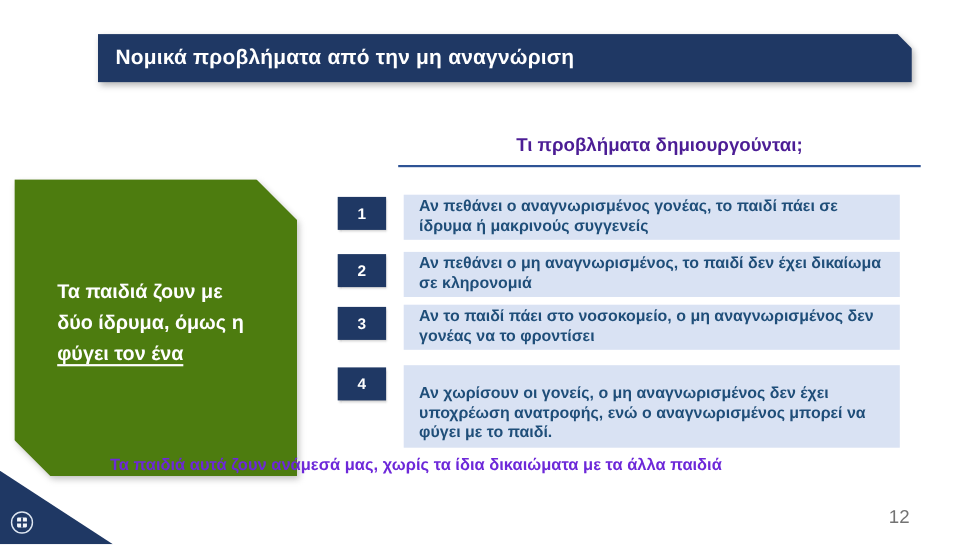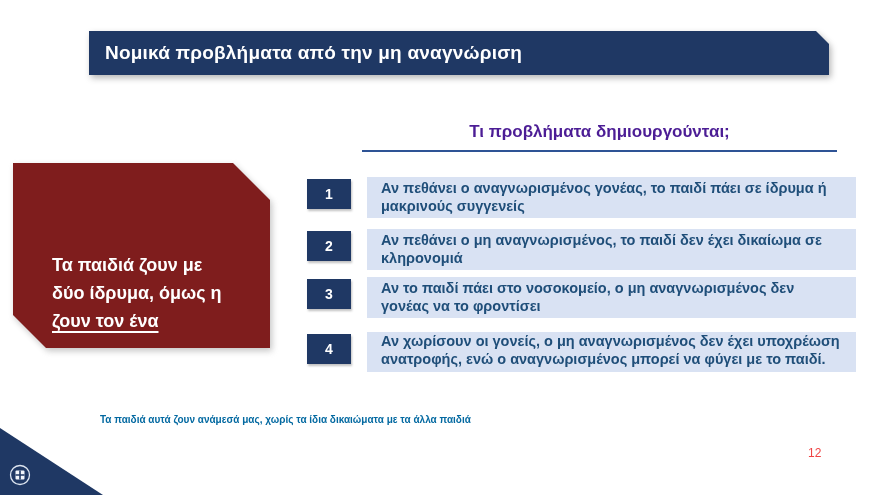--- a/index.html
+++ b/index.html
@@ -39,22 +39,22 @@
     padding-bottom: 8px;
     border-bottom: 2px solid #2e5395;
   }
 
   
   .left-panel-wrap {
     position: absolute; left: 13px; top: 163px;
     filter: drop-shadow(2px 3px 3px rgba(110,110,110,0.4));
   }
   .left-panel {
-    width: 257px; height: 185px;
-    background: #7f1d1d;
+    width: 257px; height: 270px;
+    background: #4d7c0f;
     clip-path: polygon(0 0, calc(100% - 37px) 0, 100% 37px, 100% 100%, 33px 100%, 0 calc(100% - 33px));
     box-sizing: border-box;
     padding: 88px 10px 0 39px;
   }
   .left-panel .panel-line {
     color: #ffffff; font-size: 18px; font-weight: bold;
     line-height: 28px; white-space: nowrap;
   }
   .left-panel .panel-line.underlined {
     text-decoration: underline;
@@ -71,40 +71,40 @@
   .num-box {
     position: absolute; left: 0; top: 2px;
     width: 44px; height: 30px;
     background: #1f3864;
     color: #ffffff; font-size: 14px; font-weight: bold;
     display: flex; align-items: center; justify-content: center;
     box-shadow: 1px 2px 2px rgba(120,120,120,0.45);
   }
   .text-box {
     position: absolute; left: 60px; top: 0;
-    width: 489px;
+    width: 451px;
     box-sizing: border-box;
     background: #d9e2f3;
     color: #1f4e79;
     font-size: 14.5px; font-weight: bold;
     line-height: 17.5px;
     padding: 3px 10px 3px 14px;
     min-height: 34px;
   }
-  .row-4 .text-box { padding-top: 1px; padding-bottom: 4px; }
+  .row-4 .text-box { padding-top: 18px; padding-bottom: 4px; }
 
   
   .footer-note {
     position: absolute; left: 100px; top: 414px;
-    color: #0369a1; font-size: 10px; font-weight: bold;
+    color: #6d28d9; font-size: 15px; font-weight: bold;
     white-space: nowrap;
   }
   .page-number {
-    position: absolute; left: 808px; top: 446px;
-    color: #ef4444; font-size: 12px;
+    position: absolute; left: 808px; top: 460px;
+    color: #737373; font-size: 17px;
   }
 
   
   .corner-triangle {
     position: absolute; left: 0; top: 428px;
     width: 103px; height: 67px;
     background: #1f3864;
     clip-path: polygon(0 0, 100% 100%, 0 100%);
   }
   .emblem {
@@ -120,21 +120,21 @@
     <span class="title-text">Νομικά προβλήματα από την μη αναγνώριση</span>
   </div>
 </div>
 
 <div class="question">Τι προβλήματα δημιουργούνται;</div>
 
 <div class="left-panel-wrap">
   <div class="left-panel">
     <div class="panel-line">Τα παιδιά ζουν με</div>
     <div class="panel-line">δύο ίδρυμα, όμως η</div>
-    <div class="panel-line underlined">ζουν τον ένα</div>
+    <div class="panel-line underlined">φύγει τον ένα</div>
   </div>
 </div>
 
 <div class="row row-1">
   <div class="num-box">1</div>
   <div class="text-box">Αν πεθάνει ο αναγνωρισμένος γονέας, το παιδί πάει σε ίδρυμα ή μακρινούς συγγενείς</div>
 </div>
 <div class="row row-2">
   <div class="num-box">2</div>
   <div class="text-box">Αν πεθάνει ο μη αναγνωρισμένος, το παιδί δεν έχει δικαίωμα σε κληρονομιά</div>

